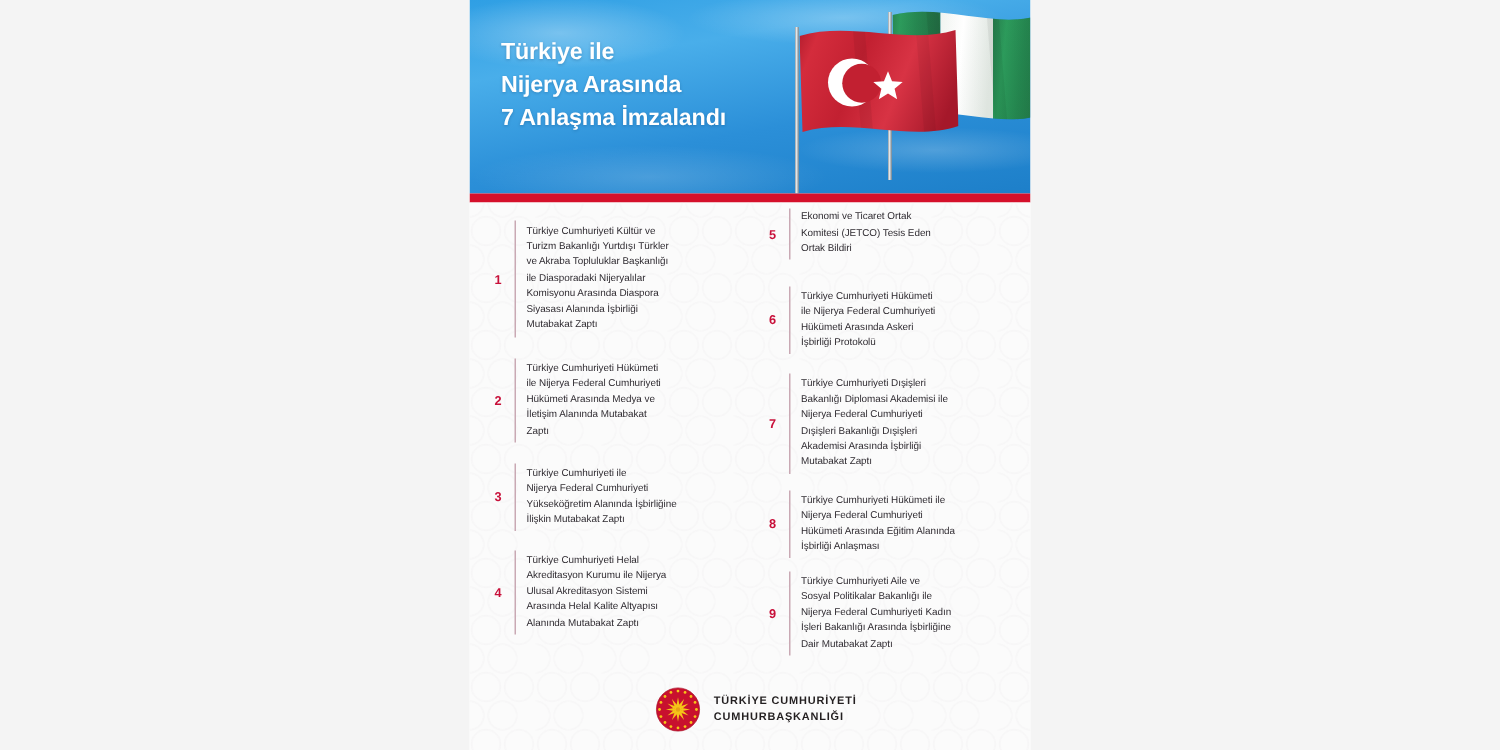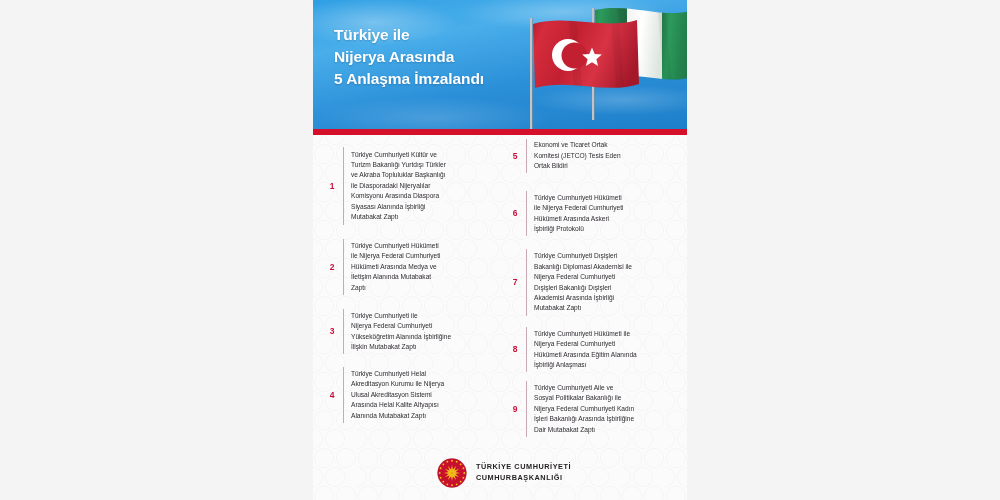--- a/index.html
+++ b/index.html
@@ -245,21 +245,21 @@
             <circle cx="71" cy="55" r="16" fill="#ffffff"></circle>
             <circle cx="77.5" cy="55.5" r="13" fill="#c22031"></circle>
 
             <path d="M95,47.5 L97.7,54.1 L104.8,54.6 L99.4,59.2 L101.1,66.1 L95,62.3 L88.9,66.1 L90.6,59.2 L85.2,54.6 L92.3,54.1 Z" fill="#ffffff"></path>
           </g>
         </g>
       </svg>
 
       <div class="hero-title">Türkiye ile
 Nijerya Arasında
-5 Anlaşma İmzalandı</div>
+7 Anlaşma İmzalandı</div>
     </div>
 
     <div class="red-rule"></div>
 
     <div class="card-body">
       <div class="pattern"></div>
 
       <div class="columns">
 
         <div class="col col-left">

